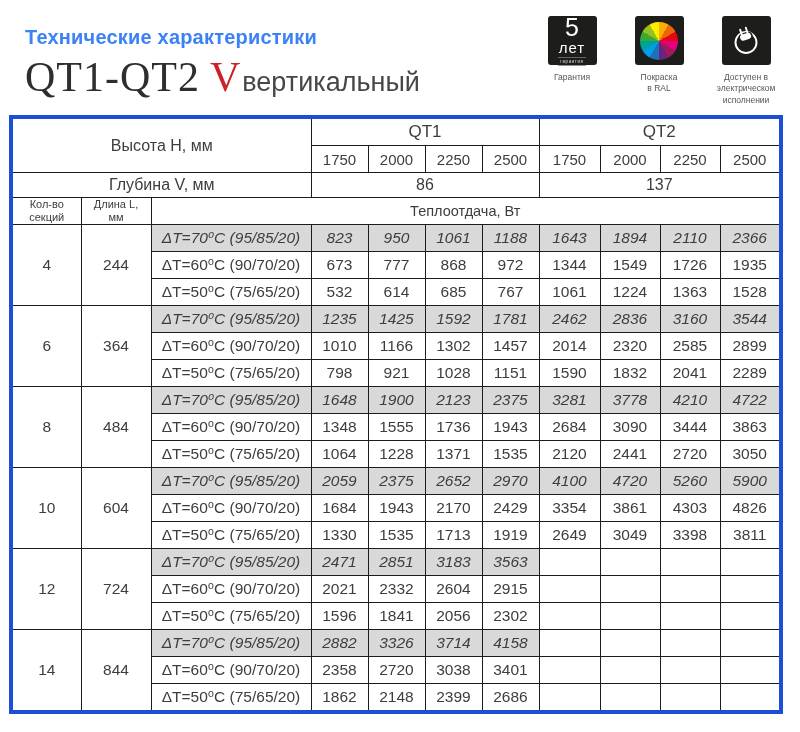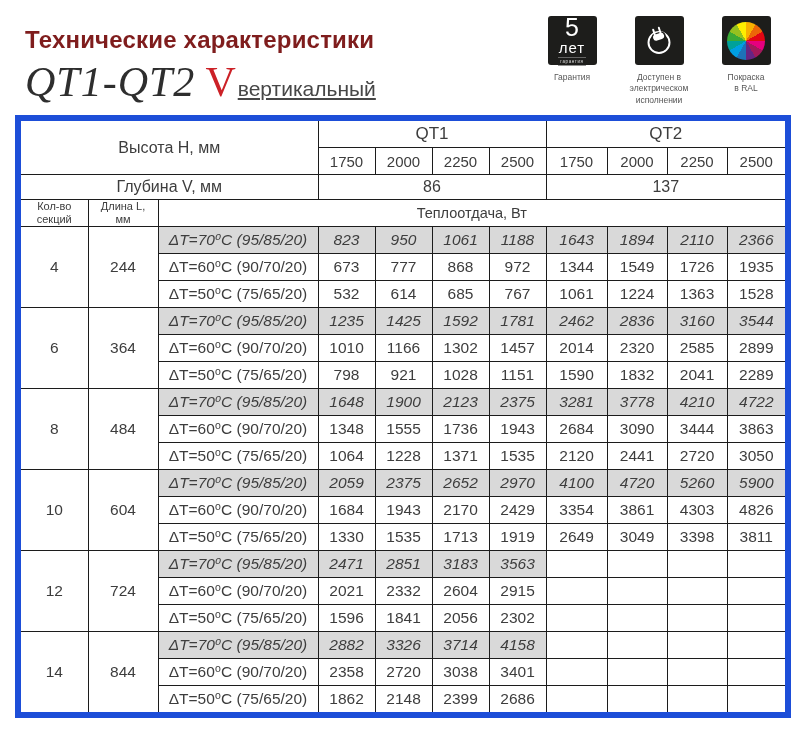--- a/index.html
+++ b/index.html
@@ -5,31 +5,31 @@
   html,body { margin:0; padding:0; }
   body {
     width:800px; height:732px; background:#ffffff;
     font-family:"Liberation Sans", "DejaVu Sans", sans-serif;
     color:#3d3d3d; overflow:hidden;
   }
 
   
   .top { position:relative; height:115px; }
   .titles { position:absolute; left:25px; top:26px; }
-  .doc-title { font-size:24px; font-weight:bold; color:#7f1d1d; letter-spacing:.2px; }
+  .doc-title { font-size:20px; font-weight:bold; color:#3b82f6; letter-spacing:.2px; }
   .model-line { display:flex; align-items:baseline; margin-top:7px; }
   .model-name {
     font-family:"Liberation Serif", "DejaVu Serif", serif;
-    font-size:42px; line-height:1; color:#2e2e2e; letter-spacing:1px;font-style:italic;
+    font-size:42px; line-height:1; color:#2e2e2e; letter-spacing:1px;
   }
   .model-variant {
     font-family:"Liberation Serif", "DejaVu Serif", serif;
     font-size:42px; line-height:1; color:var(--accent,#cc2127); margin-left:10px;
   }
-  .model-suffix { font-size:21px; color:#474747; margin-left:2px;text-decoration:underline; }
+  .model-suffix { font-size:27px; color:#474747; margin-left:2px; }
 
   
   .badges { position:absolute; top:16px; right:20px; display:flex; gap:19px; }
   .badge { width:68px; display:flex; flex-direction:column; align-items:center; }
   .badge-square {
     width:49px; height:49px; background:#1d1d1b; border-radius:3px;
     display:flex; flex-direction:column; align-items:center; justify-content:center;
     color:#fff;
   }
   .badge-caption {
@@ -43,22 +43,22 @@
     width:38px; height:38px; border-radius:50%;
     background:conic-gradient(
       #f9b000 0 30deg, #ec6608 30deg 60deg, #e30613 60deg 90deg,
       #e6007e 90deg 120deg, #a3195b 120deg 150deg, #662483 150deg 180deg,
       #1d71b8 180deg 210deg, #009fe3 210deg 240deg, #00a19a 240deg 270deg,
       #3aaa35 270deg 300deg, #95c11f 300deg 330deg, #ffed00 330deg 360deg);
   }
 
   
   table.spec {
-    margin-left:15px; width:770px; border-collapse:collapse; table-layout:fixed;
-    border:6px solid #1d4ed8;
+    margin-left:9px; width:770px; border-collapse:collapse; table-layout:fixed;
+    border:4px solid #1d4ed8;
     padding-left:30px;
   }
   .spec th, .spec td {
     border:1px solid #1c1c1c; text-align:center; vertical-align:middle;
     padding:0; font-weight:normal; color:#3d3d3d; overflow:hidden;
   }
   .r1 th { height:26px; }
   .r2 th { height:26px; }
   .r3 th { height:24px; }
   .r4 th { height:26px; }
@@ -99,44 +99,44 @@
   <div class="badges">
     <div class="badge">
       <div class="badge-square">
         <div class="w5-big">5</div>
         <div class="w5-mid">лет</div>
         <div class="w5-small">гарантия</div>
       </div>
       <div class="badge-caption">Гарантия</div>
     </div>
 
+
+    <div class="badge">
+      <div class="badge-square">
+        <div class="color-wheel"></div>
+      </div>
+      <div class="badge-caption">Покраска
+в RAL</div>
+    </div>
 
     <div class="badge">
       <div class="badge-square">
         <svg width="36" height="36" viewBox="0 0 48 48" aria-hidden="true">
           <circle cx="24" cy="26" r="14" fill="none" stroke="#ffffff" stroke-width="2.6"></circle>
           <g transform="rotate(-18 24 20)">
             <rect x="14.5" y="12.5" width="19" height="12" rx="5.5" fill="#1d1d1b"></rect>
             <line x1="20" y1="7" x2="20" y2="15" stroke="#ffffff" stroke-width="2.6" stroke-linecap="round"></line>
             <line x1="28" y1="7" x2="28" y2="15" stroke="#ffffff" stroke-width="2.6" stroke-linecap="round"></line>
             <rect x="16.5" y="14" width="15" height="8.5" rx="4.2" fill="#ffffff"></rect>
           </g>
         </svg>
       </div>
       <div class="badge-caption">Доступен в
 электрическом
 исполнении</div>
-    </div>
-
-    <div class="badge">
-      <div class="badge-square">
-        <div class="color-wheel"></div>
-      </div>
-      <div class="badge-caption">Покраска
-в RAL</div>
     </div>
   </div>
 </div>
 
 <table class="spec">
   <colgroup>
     <col style="width:70px">
       <col style="width:70px">
       <col style="width:160px">
     <col style="width:57px">

